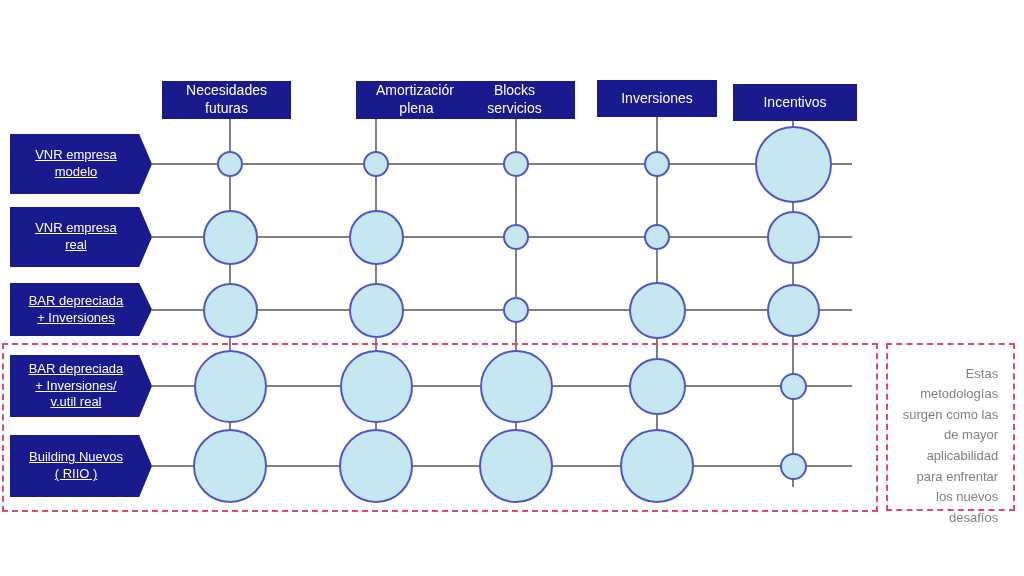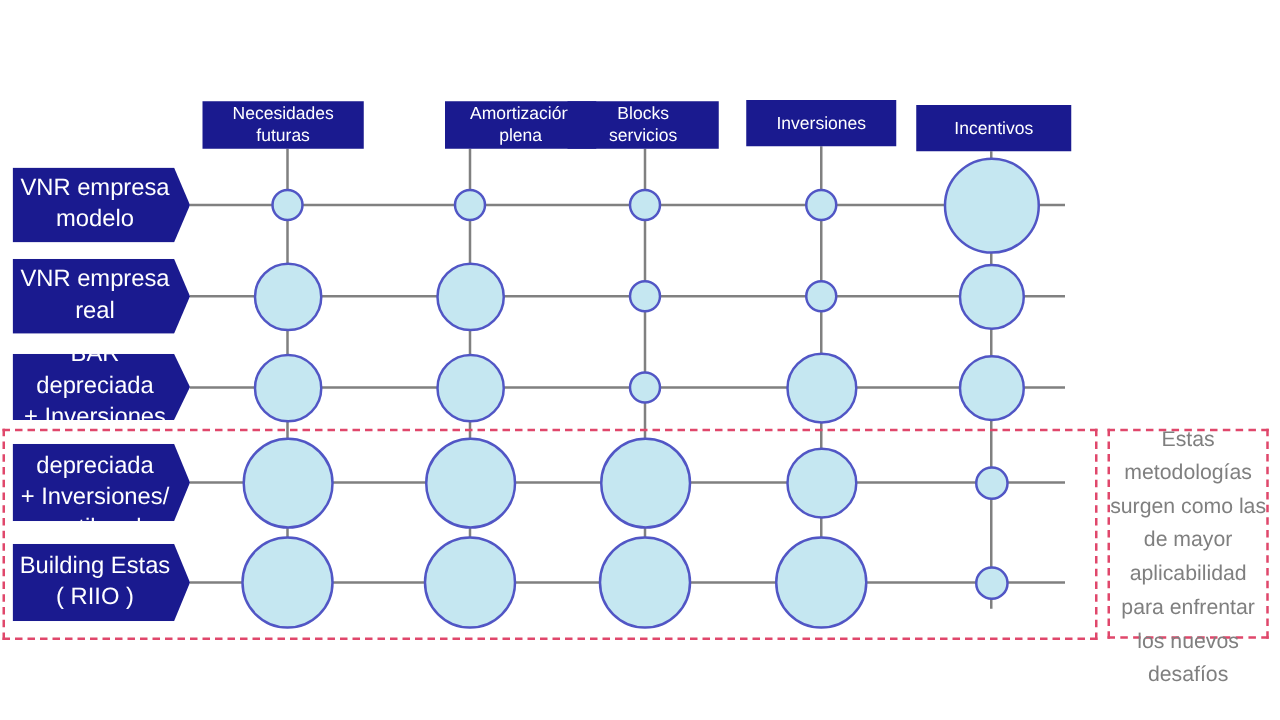--- a/index.html
+++ b/index.html
@@ -17,44 +17,44 @@
     position:relative;width:1024px;height:576px;background:#ffffff;overflow:hidden;
   }
   .col-header{
     position:absolute;background:var(--navy);color:#fff;
     display:flex;align-items:center;justify-content:center;text-align:center;
     font-size:14px;line-height:1.28;white-space:pre-line;z-index:4;
   }
   .row-arrow{
     position:absolute;background:var(--navy);color:#fff;
     display:flex;align-items:center;justify-content:center;text-align:center;
-    font-size:19px;line-height:1.3;white-space:pre-line;z-index:4;
+    font-size:13px;line-height:1.3;white-space:pre-line;z-index:4;
     clip-path:polygon(0 0,91% 0,100% 50%,91% 100%,0 100%);
-    padding-right:14px;padding-left:4px;
+    padding-right:14px;padding-left:4px;text-decoration:underline;
   }
   .hline,.vline{position:absolute;background:var(--grid);z-index:1;}
   .hline{height:2px;}
   .vline{width:2px;}
   .bubble{
     position:absolute;border-radius:50%;
     background:var(--bubble-fill);border:2px solid var(--bubble-border);
     z-index:3;
   }
   .dash-box{
     position:absolute;left:2px;top:343px;width:876px;height:169px;
     border:2px dashed var(--dash);z-index:2;background:transparent;
   }
   .note-box{
     position:absolute;left:886px;top:343px;width:129px;height:168px;
     border:2px dashed var(--dash);z-index:2;background:#fff;
     display:flex;align-items:center;justify-content:center;
   }
   .note-box span{
-    display:block;color:var(--note);font-size:17px;line-height:1.58;
-    text-align:center;white-space:pre-line;margin-top:38px;
+    display:block;color:var(--note);font-size:13px;line-height:1.58;
+    text-align:right;white-space:pre-line;margin-top:38px;
   }
 </style>
 </head>
 <body>
 
 <div class="stage">
   <div id="gen-lines">
       <div class="hline" style="left: 152px; top: 163px; width: 700px;"></div>
       <div class="hline" style="left: 152px; top: 236px; width: 700px;"></div>
       <div class="hline" style="left: 152px; top: 309px; width: 700px;"></div>
@@ -80,21 +80,21 @@
   <div id="gen-arrows">
       <div class="row-arrow" style="left: 10px; top: 134px; width: 142px; height: 60px;">VNR empresa
 modelo</div>
       <div class="row-arrow" style="left: 10px; top: 207px; width: 142px; height: 60px;">VNR empresa
 real</div>
       <div class="row-arrow" style="left: 10px; top: 283px; width: 142px; height: 53px;">BAR depreciada
 + Inversiones</div>
       <div class="row-arrow" style="left: 10px; top: 355px; width: 142px; height: 62px;">BAR depreciada
 + Inversiones/
 v.util real</div>
-      <div class="row-arrow" style="left: 10px; top: 435px; width: 142px; height: 62px;">Building Estas
+      <div class="row-arrow" style="left: 10px; top: 435px; width: 142px; height: 62px;">Building Nuevos
 ( RIIO )</div>
     </div>
   <div id="gen-bubbles">
       <div class="bubble" style="width: 26px; height: 26px; left: 217px; top: 151px;"></div>
       <div class="bubble" style="width: 26px; height: 26px; left: 363px; top: 151px;"></div>
       <div class="bubble" style="width: 26px; height: 26px; left: 503px; top: 151px;"></div>
       <div class="bubble" style="width: 26px; height: 26px; left: 644px; top: 151px;"></div>
       <div class="bubble" style="width: 77px; height: 77px; left: 754.5px; top: 125.5px;"></div>
       <div class="bubble" style="width: 55px; height: 55px; left: 202.5px; top: 209.5px;"></div>
       <div class="bubble" style="width: 55px; height: 55px; left: 348.5px; top: 209.5px;"></div>

